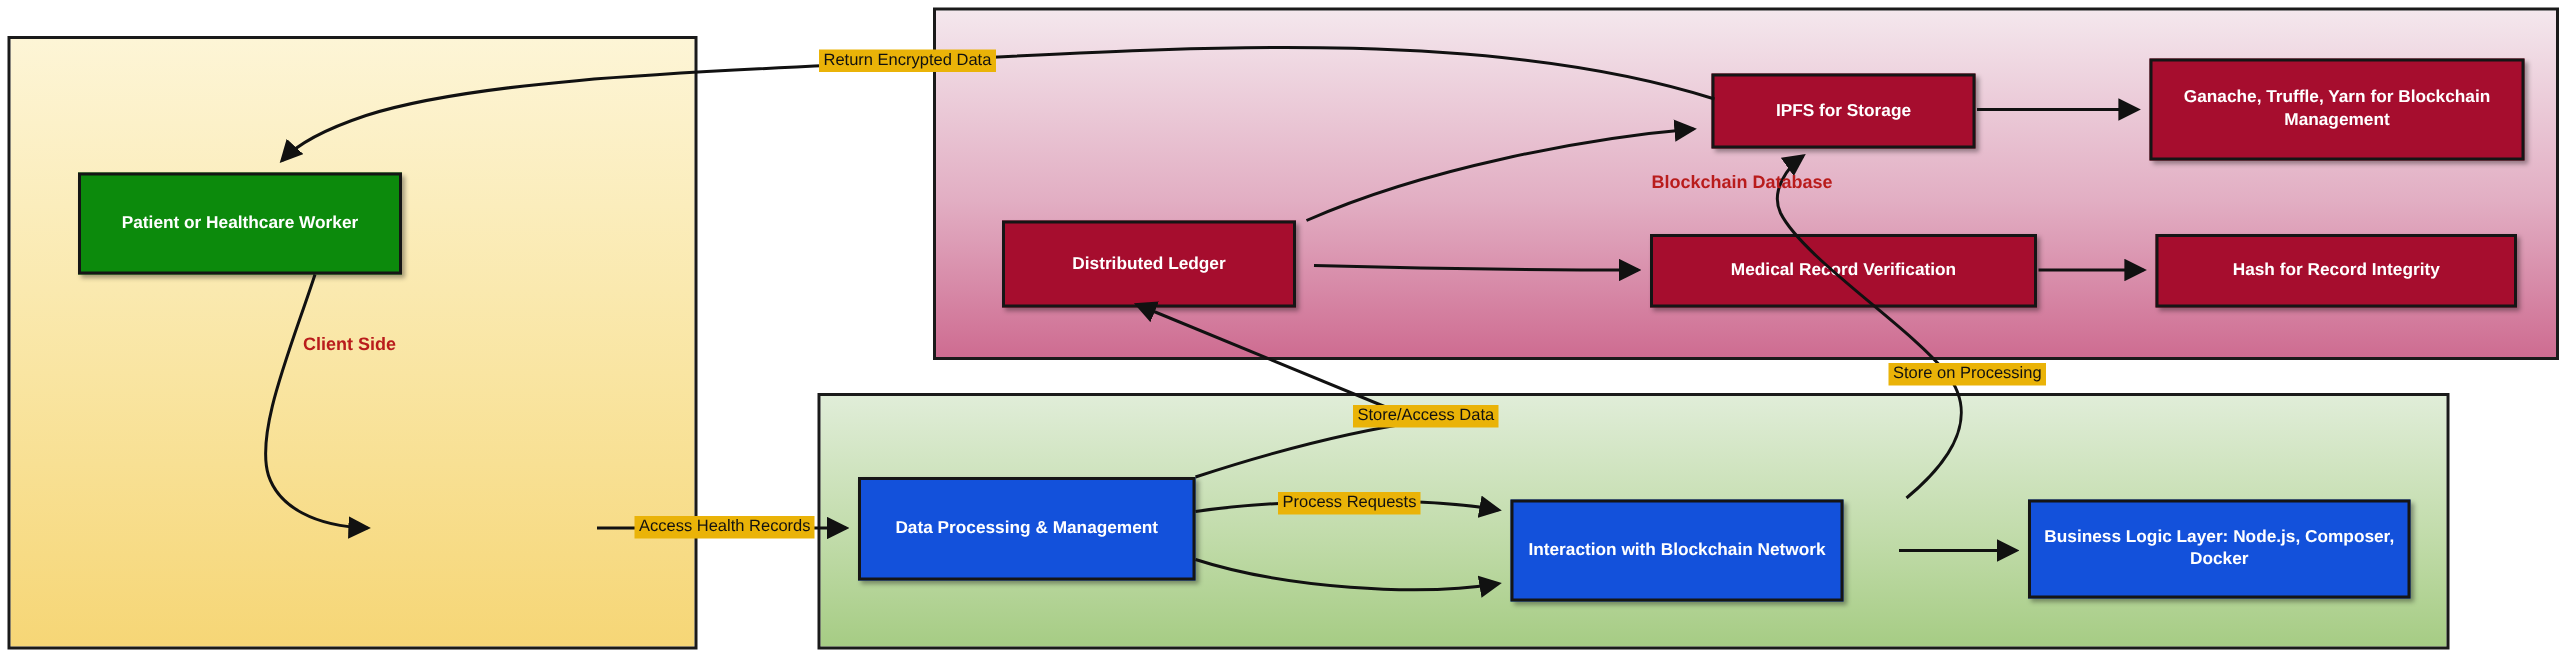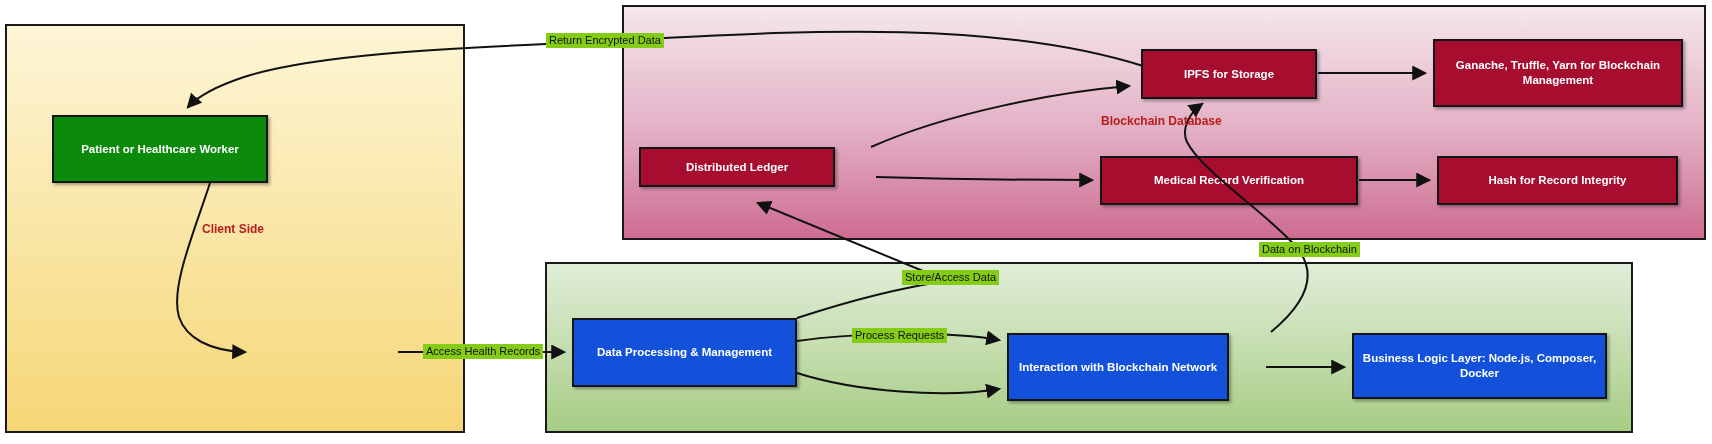--- a/index.html
+++ b/index.html
@@ -19,30 +19,30 @@
     position:absolute;box-sizing:border-box;border:2px solid #151515;color:#ffffff;
     display:flex;align-items:center;justify-content:center;text-align:center;
     font-weight:bold;font-size:11.5px;line-height:1.3;padding:3px 8px;
     box-shadow:2px 2px 3px rgba(0,0,0,0.35);
   }
   .node.g{background:#0c8a0c;}
   .node.r{background:#a60d2e;}
   .node.b{background:#1351db;}
   .n-patient{left:52px;top:115px;width:216px;height:68px;}
   .n-login{left:253px;top:329px;width:145px;height:48px;}
-  .n-dl{left:639px;top:147px;width:196px;height:40px;}
+  .n-dl{left:668px;top:147px;width:196px;height:58px;}
   .n-ipfs{left:1141px;top:49px;width:176px;height:50px;}
   .n-ganache{left:1433px;top:39px;width:250px;height:68px;}
   .n-mrv{left:1100px;top:156px;width:258px;height:49px;}
   .n-hash{left:1437px;top:156px;width:241px;height:49px;}
   .n-dpm{left:572px;top:318px;width:225px;height:69px;}
   .n-inter{left:1007px;top:333px;width:222px;height:68px;align-items:center;}
   .n-bl{left:1352px;top:333px;width:255px;height:66px;}
   .elabel{
-    position:absolute;background:#84cc16;color:#111111;font-size:11px;line-height:13px;
+    position:absolute;background:#eab308;color:#111111;font-size:11px;line-height:13px;
     padding:1px 3px;white-space:nowrap;
   }
   .l-return{left:546px;top:33px;}
   .l-access{left:423px;top:344px;text-align:center;}
   .l-storeaccess{left:902px;top:270px;}
   .l-process{left:852px;top:328px;}
   .l-storechain{left:1259px;top:242px;}
   .clabel{
     position:absolute;color:#b91c1c;font-size:12px;font-weight:600;white-space:nowrap;
     background:transparent;
@@ -110,15 +110,15 @@
     </g>
   </svg>
 
   <div class="clabel l-client">Client Side</div>
   <div class="clabel l-bdb">Blockchain Database</div>
 
   <div class="elabel l-return">Return Encrypted Data</div>
   <div class="elabel l-access">Access Health Records</div>
   <div class="elabel l-process">Process Requests</div>
   <div class="elabel l-storeaccess">Store/Access Data</div>
-  <div class="elabel l-storechain">Data on Blockchain</div>
+  <div class="elabel l-storechain">Store on Processing</div>
 
 </div>
 
 </body></html>

